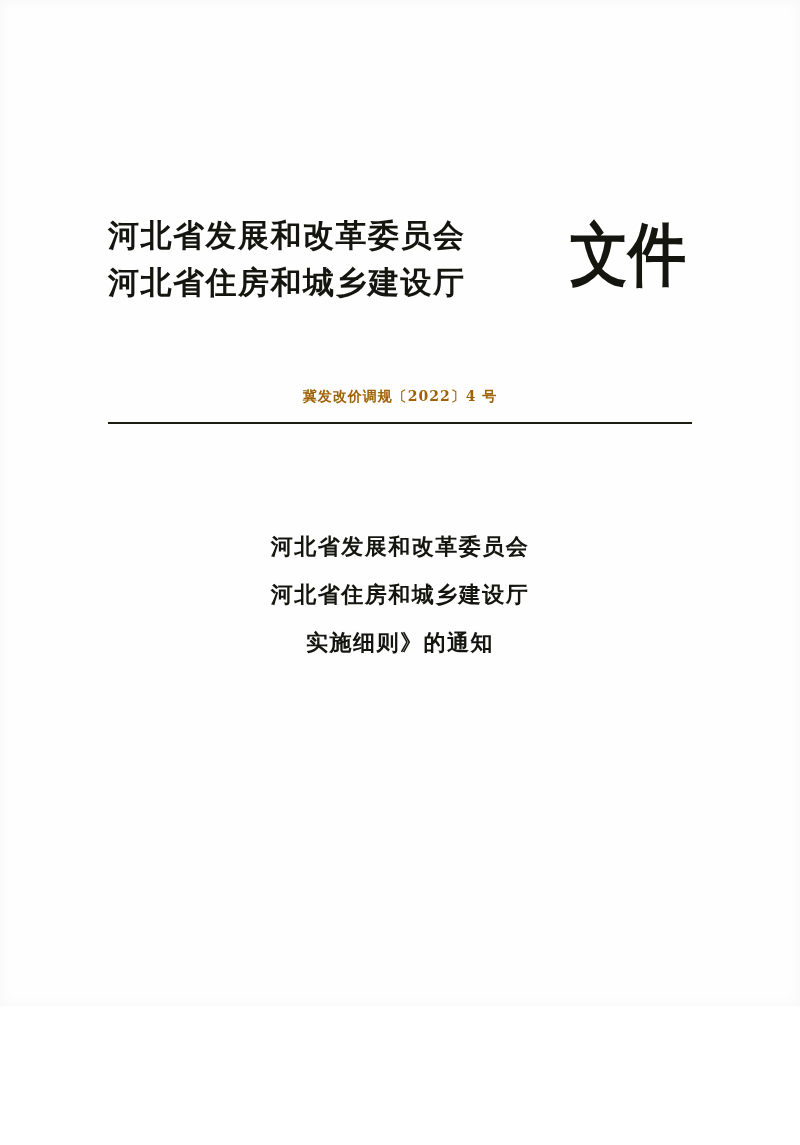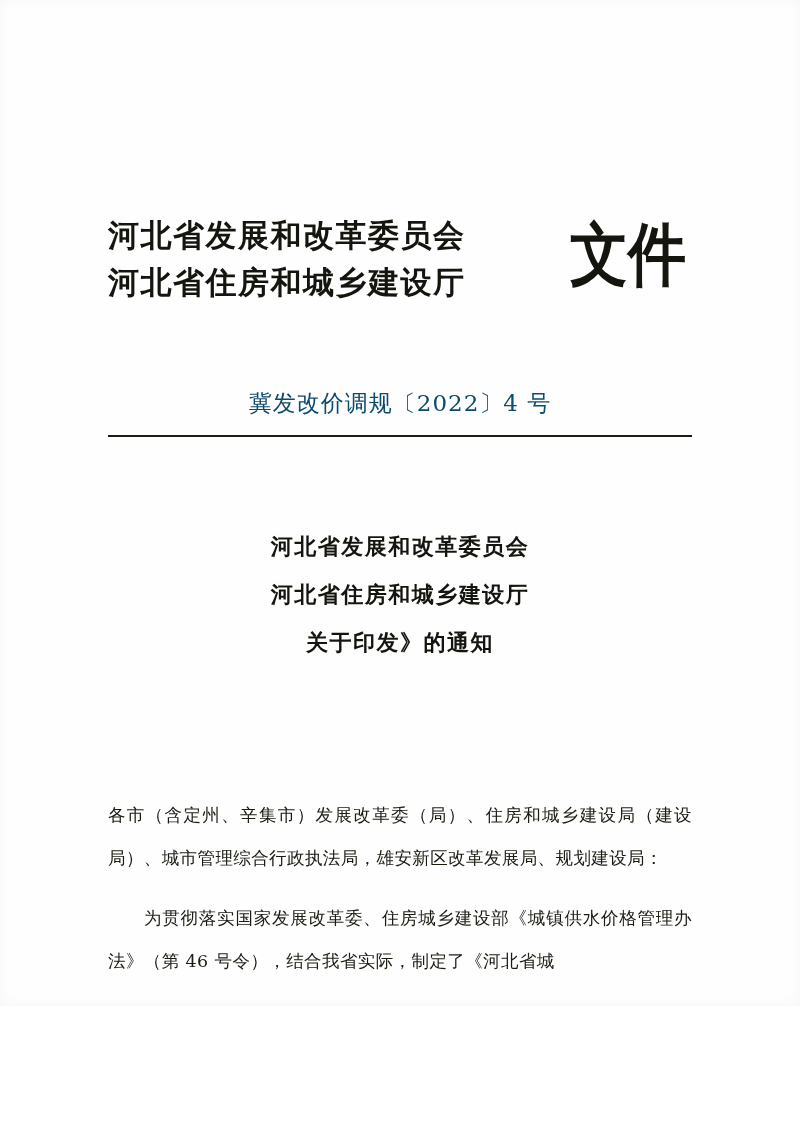--- a/index.html
+++ b/index.html
@@ -77,24 +77,24 @@
   
   .docnum-block {
     position: absolute;
     top: 388px;
     left: 0;
     width: 584px;
     text-align: center;
   }
   .docnum {
     font-family: "DejaVu Serif", "Liberation Serif", serif;
-    font-weight: normal;
-    font-size: 23px;
+    font-weight: bold;
+    font-size: 14px;
     letter-spacing: 1px;
-    color: #0c4a6e;
+    color: #a16207;
     white-space: nowrap;
   }
   .rule {
     margin-top: 16px;
     width: 584px;
     height: 2px;
     background: #1d1d14;
   }
 
   
@@ -167,24 +167,20 @@
     </div>
 
     <div class="docnum-block">
       <div class="docnum">冀发改价调规〔2022〕4 号</div>
       <div class="rule"></div>
     </div>
 
     <div class="title-block">
       <div class="title-line">河北省发展和改革委员会</div>
       <div class="title-line">河北省住房和城乡建设厅</div>
-      <div class="title-line">关于印发》的通知</div>
+      <div class="title-line">实施细则》的通知</div>
     </div>
 
-    <div class="para-block">
-      <p class="para">各市（含定州、辛集市）发展改革委（局）、住房和城乡建设局（建设局）、城市管理综合行政执法局，雄安新区改革发展局、规划建设局：</p>
-      <p class="para indent">为贯彻落实国家发展改革委、住房城乡建设部《城镇供水价格管理办法》（第 46 号令），结合我省实际，制定了《河北省城</p>
-    </div>
 
     <div class="pagenum">— 1 —</div>
 
   </div>
 </div>
 
 </body></html>

